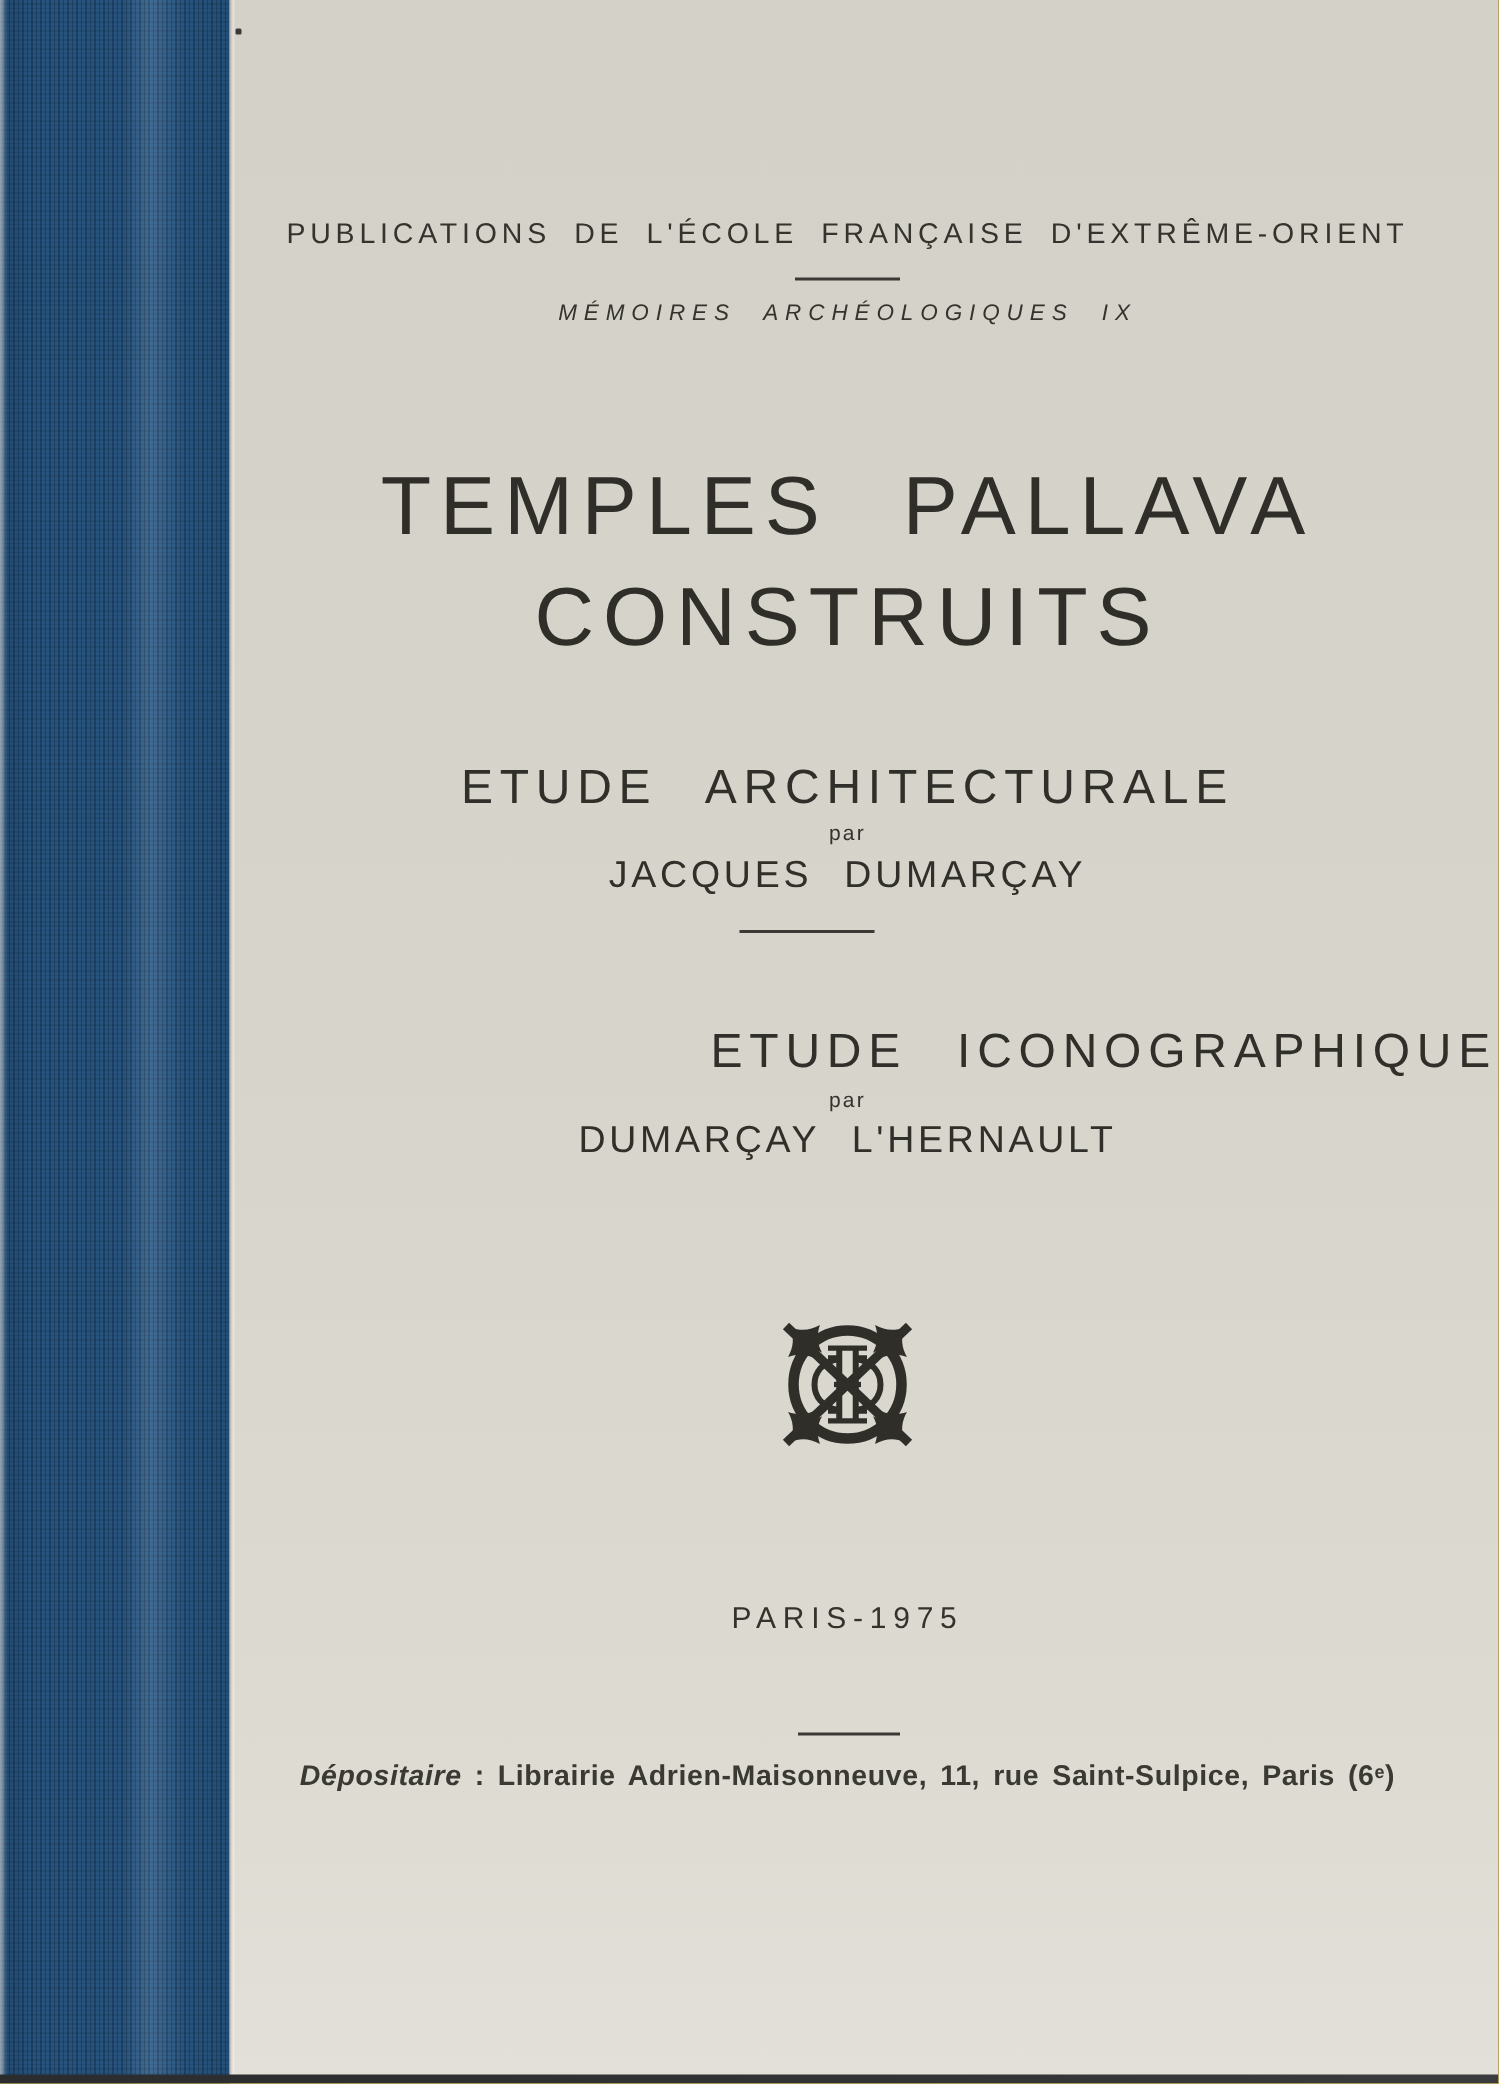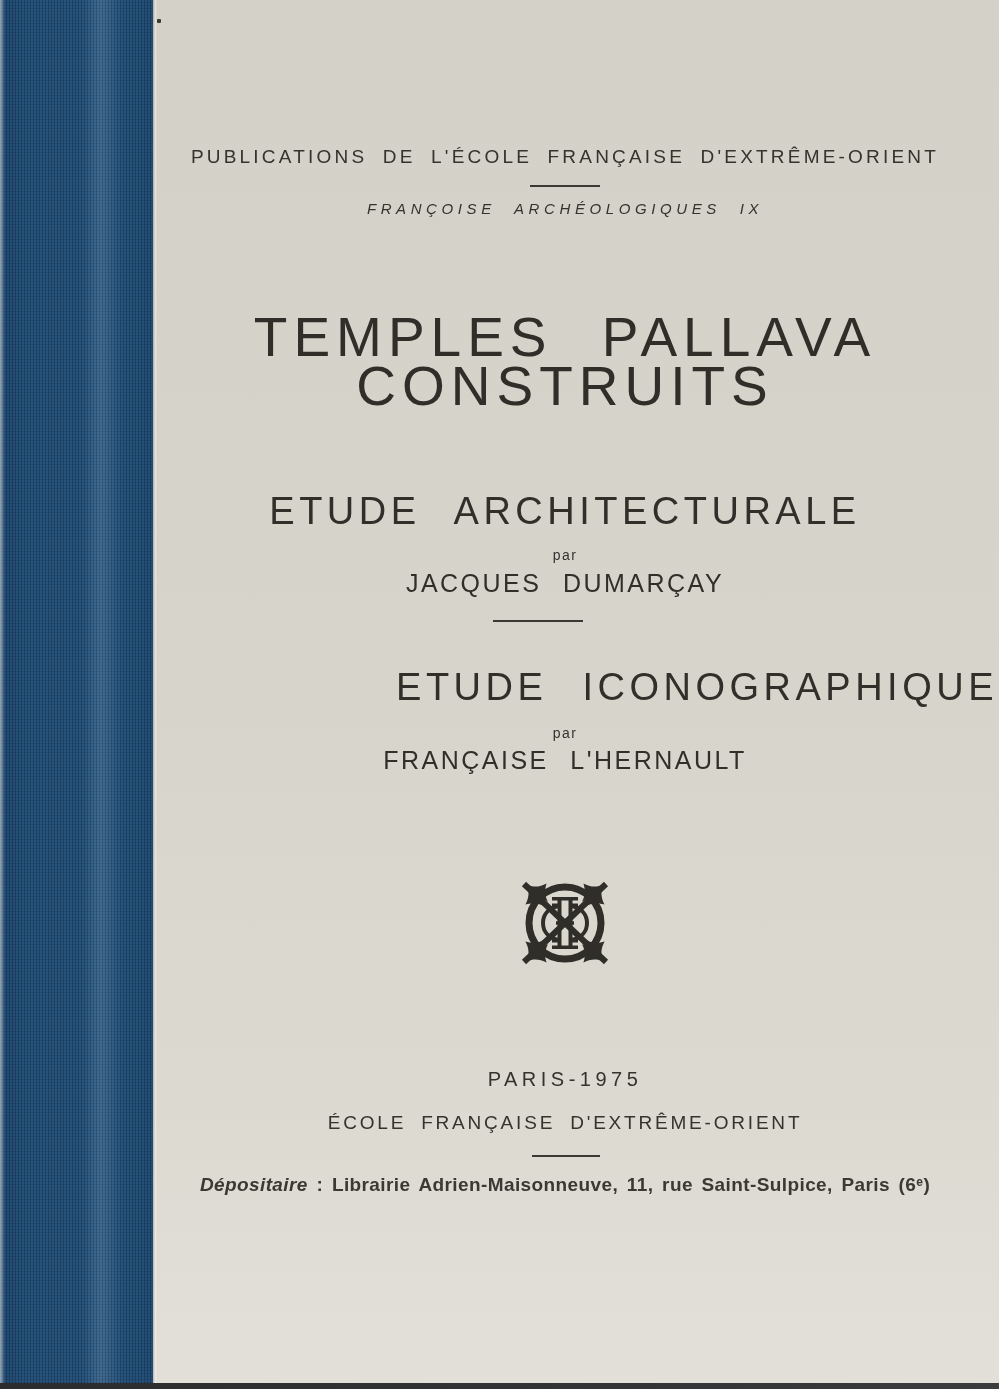--- a/index.html
+++ b/index.html
@@ -51,22 +51,22 @@
   }
   
   .col {
     position: absolute; left: 132px; top: 0; width: 866px; height: 100%;
     color: #34332e;
   }
   .line { position: absolute; left: 0; right: 0; text-align: center; line-height: 1; white-space: nowrap; }
   .series-title   { top: 147px; font-size: 19px; letter-spacing: 3.2px; word-spacing: 7px; font-weight: 500; }
   .series-sub     { top: 201px; font-size: 15px; font-style: italic; letter-spacing: 4.6px; word-spacing: 10px; font-weight: 500; }
   .title-1        { top: 310px; font-size: 55px; letter-spacing: 6px; word-spacing: 28px; font-weight: 500; color: #2f2e29; text-align: center; }
-  .title-2        { top: 359px; font-size: 55px; letter-spacing: 6px; font-weight: 500; color: #2f2e29; }
-  .study-heading  { font-size: 38px; letter-spacing: 4.5px; word-spacing: 20px; font-weight: 500; color: #302f2a; }
+  .title-2        { top: 384px; font-size: 55px; letter-spacing: 6px; font-weight: 500; color: #2f2e29; }
+  .study-heading  { font-size: 32px; letter-spacing: 4.5px; word-spacing: 20px; font-weight: 500; color: #302f2a; margin-top: 16px; }
   .h-arch         { top: 492px; }
   .h-icon         { top: 668px; text-align: right; }
   .byline         { font-size: 14px; letter-spacing: 1.5px; font-weight: 500; }
   .by-1           { top: 548px; }
   .by-2           { top: 726px; }
   .author         { font-size: 25px; letter-spacing: 2.5px; word-spacing: 12px; font-weight: 500; color: #302f2a; }
   .a-1            { top: 571px; }
   .a-2            { top: 748px; }
   .city-year      { top: 1069px; font-size: 20px; letter-spacing: 4.5px; font-weight: 500; }
   .publisher      { top: 1113px; font-size: 19px; letter-spacing: 2.8px; word-spacing: 7px; font-weight: 500; }
@@ -95,33 +95,33 @@
   <div class="paper">
     <div class="paper-edge"></div>
   </div>
 
   <div class="speck"></div>
 
   <div class="col">
 
     <div class="line series-title">PUBLICATIONS DE L'ÉCOLE FRANÇAISE D'EXTRÊME-ORIENT</div>
     <div class="rule rule-1"></div>
-    <div class="line series-sub">FRANÇOISE ARCHÉOLOGIQUES IX</div>
+    <div class="line series-sub">MÉMOIRES ARCHÉOLOGIQUES IX</div>
 
     <div class="line title-1">TEMPLES PALLAVA</div>
     <div class="line title-2">CONSTRUITS</div>
 
     <div class="line study-heading h-arch">ETUDE ARCHITECTURALE</div>
     <div class="line byline by-1">par</div>
     <div class="line author a-1">JACQUES DUMARÇAY</div>
     <div class="rule rule-2"></div>
 
     <div class="line study-heading h-icon">ETUDE ICONOGRAPHIQUE</div>
     <div class="line byline by-2">par</div>
-    <div class="line author a-2">FRANÇAISE L'HERNAULT</div>
+    <div class="line author a-2">DUMARÇAY L'HERNAULT</div>
 
     <svg class="emblem" viewBox="0 0 114 106" xmlns="http://www.w3.org/2000/svg">
       <g transform="translate(57,53)" stroke="#2f2e29" fill="none">
 
         <line x1="-41" y1="-39" x2="41" y2="39" stroke-width="6"></line>
         <line x1="41" y1="-39" x2="-41" y2="39" stroke-width="6"></line>
 
         <g fill="#2f2e29" stroke="none">
           <g transform="rotate(-45)">
             <path d="M0,-54 C3,-47 8,-43 15,-41 C9,-38 5,-34 3,-27 C1,-33 -1,-33 -3,-27 C-5,-34 -9,-38 -15,-41 C-8,-43 -3,-47 0,-54 Z"></path>
@@ -149,21 +149,20 @@
           <rect x="-13" y="16.5" width="8" height="3"></rect>
           <rect x="5" y="-19.5" width="8" height="3"></rect>
           <rect x="5" y="16.5" width="8" height="3"></rect>
         </g>
         <path d="M-6,-17 C-17,-15 -22,-8 -22,0 C-22,8 -17,15 -6,17" stroke-width="4"></path>
         <path d="M6,-17 C17,-15 22,-8 22,0 C22,8 17,15 6,17" stroke-width="4"></path>
       </g>
     </svg>
 
     <div class="line city-year">PARIS-1975</div>
-    <div class="line publisher">ÉCOLE FRANÇAISE D'EXTRÊME-ORIENT</div>
     <div class="rule rule-3"></div>
 
     <div class="line depositary"><i>Dépositaire</i><span> : </span><span>Librairie Adrien-Maisonneuve, 11, rue Saint-Sulpice, Paris (6</span><sup>e</sup><span>)</span></div>
 
   </div>
 
   <div class="bottom-edge"></div>
 </div>
 
 </body></html>

